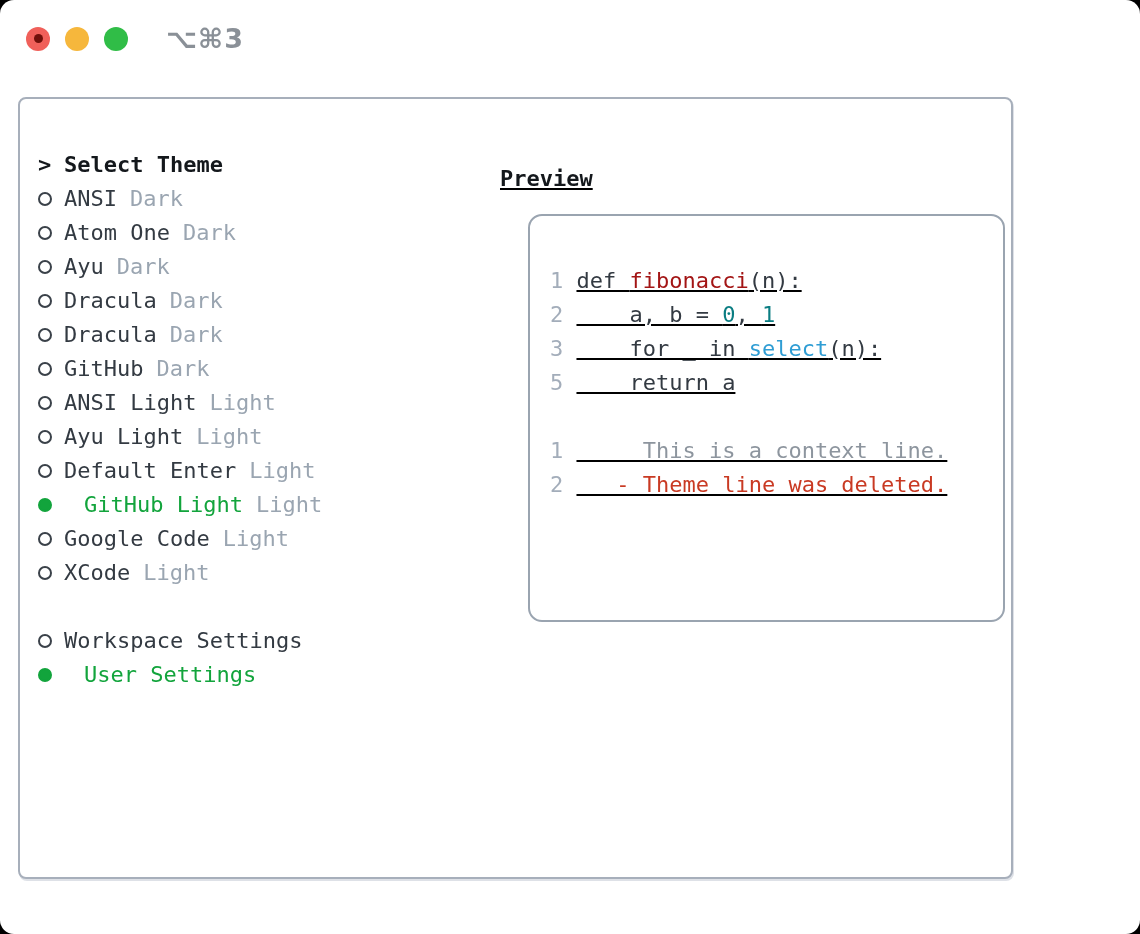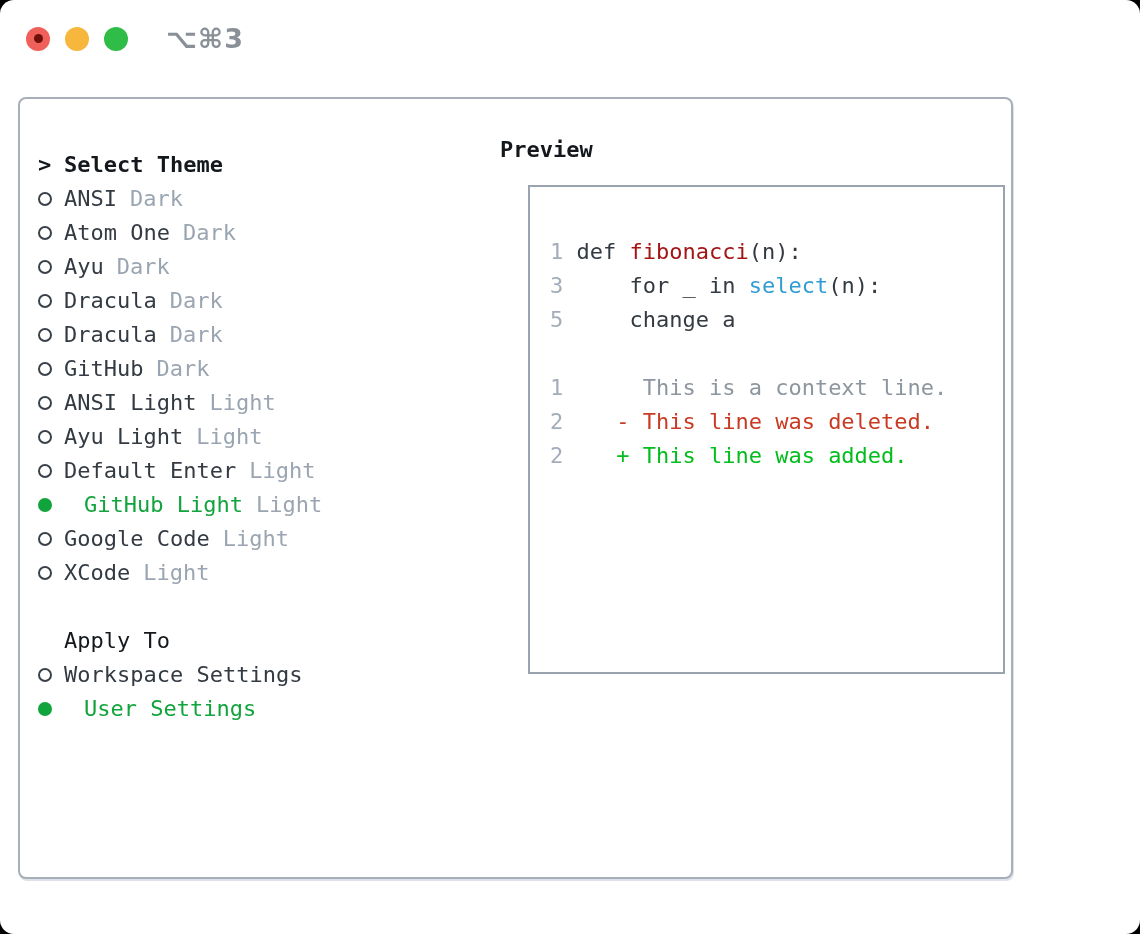--- a/index.html
+++ b/index.html
@@ -34,25 +34,25 @@
   .marker{display:inline-flex;width:26px;flex:0 0 26px;align-items:center;}
   .caret{font-weight:bold;color:var(--header-black);}
   .hdr{font-weight:bold;color:var(--header-black);}
   .hdr2{color:var(--header-black);}
   .radio{width:14px;height:14px;border:2px solid var(--radio-outline);border-radius:50%;display:inline-block;}
   .opt.sel .radio{background:var(--green-select);border-color:var(--green-select);}
   .opt.sel .opt-label{color:var(--green-select);margin-left:20px;}
   .opt-tag{color:var(--muted);margin-left:13px;}
   .spacer{height:34px;}
   .hint{margin-top:34px;color:var(--muted);white-space:pre-line;}
-  .rightcol{position:absolute;left:480px;top:34px;}
+  .rightcol{position:absolute;left:480px;top:63px;text-decoration:underline;}
   .pv-title{font-size:22px;line-height:34px;font-weight:bold;color:var(--header-black);}
   .pv-box{
-    margin-top:18px;margin-left:28px;width:477px;height:489px;
-    border:2px solid var(--preview-border);border-radius:0;background:#fff;
+    margin-top:18px;margin-left:28px;width:477px;height:408px;
+    border:2px solid var(--preview-border);border-radius:14px;background:#fff;
     padding:48px 0 0 20px;font-size:22px;line-height:34px;overflow:hidden;
   }
   .cl{white-space:pre;height:34px;}
   .ln{display:inline-block;width:1ch;margin-right:1ch;text-align:right;color:var(--lineno);}
   .tk-code{color:var(--text-dark);}
   .tk-func{color:var(--red-function);}
   .tk-num{color:var(--teal-number);}
   .tk-builtin{color:var(--blue-builtin);}
   .tk-context{color:var(--context);}
   .tk-deleted{color:var(--red-deleted);}
@@ -138,47 +138,43 @@
   </div>
           <div class="row opt">
     <span class="marker"><span class="radio"></span></span>
     <span class="opt-label">XCode</span>
     <span class="opt-tag">Light</span>
   </div>
         </div>
 
       <div class="spacer"></div>
 
-      <div class="row">
-        <span class="marker"></span>
-        <span class="hdr2">Apply To</span>
-      </div>
 
       <div id="apply-list">
           <div class="row opt">
     <span class="marker"><span class="radio"></span></span>
     <span class="opt-label">Workspace Settings</span>
     
   </div>
           <div class="row opt sel">
     <span class="marker"><span class="radio"></span></span>
     <span class="opt-label">User Settings</span>
     
   </div>
         </div>
 
     </div>
 
     <div class="rightcol">
       <div class="pv-title">Preview</div>
       <div class="pv-box" id="pv-box">
           <div class="cl"><span class="ln">1</span><span class="tk-code">def </span><span class="tk-func">fibonacci</span><span class="tk-code">(n):</span></div>
+          <div class="cl"><span class="ln">2</span><span class="tk-code">    a, b = </span><span class="tk-num">0</span><span class="tk-code">, </span><span class="tk-num">1</span></div>
           <div class="cl"><span class="ln">3</span><span class="tk-code">    for _ in </span><span class="tk-builtin">select</span><span class="tk-code">(n):</span></div>
-          <div class="cl"><span class="ln">5</span><span class="tk-code">    change a</span></div>
+          <div class="cl"><span class="ln">5</span><span class="tk-code">    return a</span></div>
           <div class="cl"><span class="ln"></span></div>
           <div class="cl"><span class="ln">1</span><span class="tk-context">     This is a context line.</span></div>
-          <div class="cl"><span class="ln">2</span><span class="tk-deleted">   - This line was deleted.</span></div>
-          <div class="cl"><span class="ln">2</span><span class="tk-added">   + This line was added.</span></div>
+          <div class="cl"><span class="ln">2</span><span class="tk-deleted">   - Theme line was deleted.</span></div>
         </div>
     </div>
 
   </div>
 </div>
 
 </body></html>

